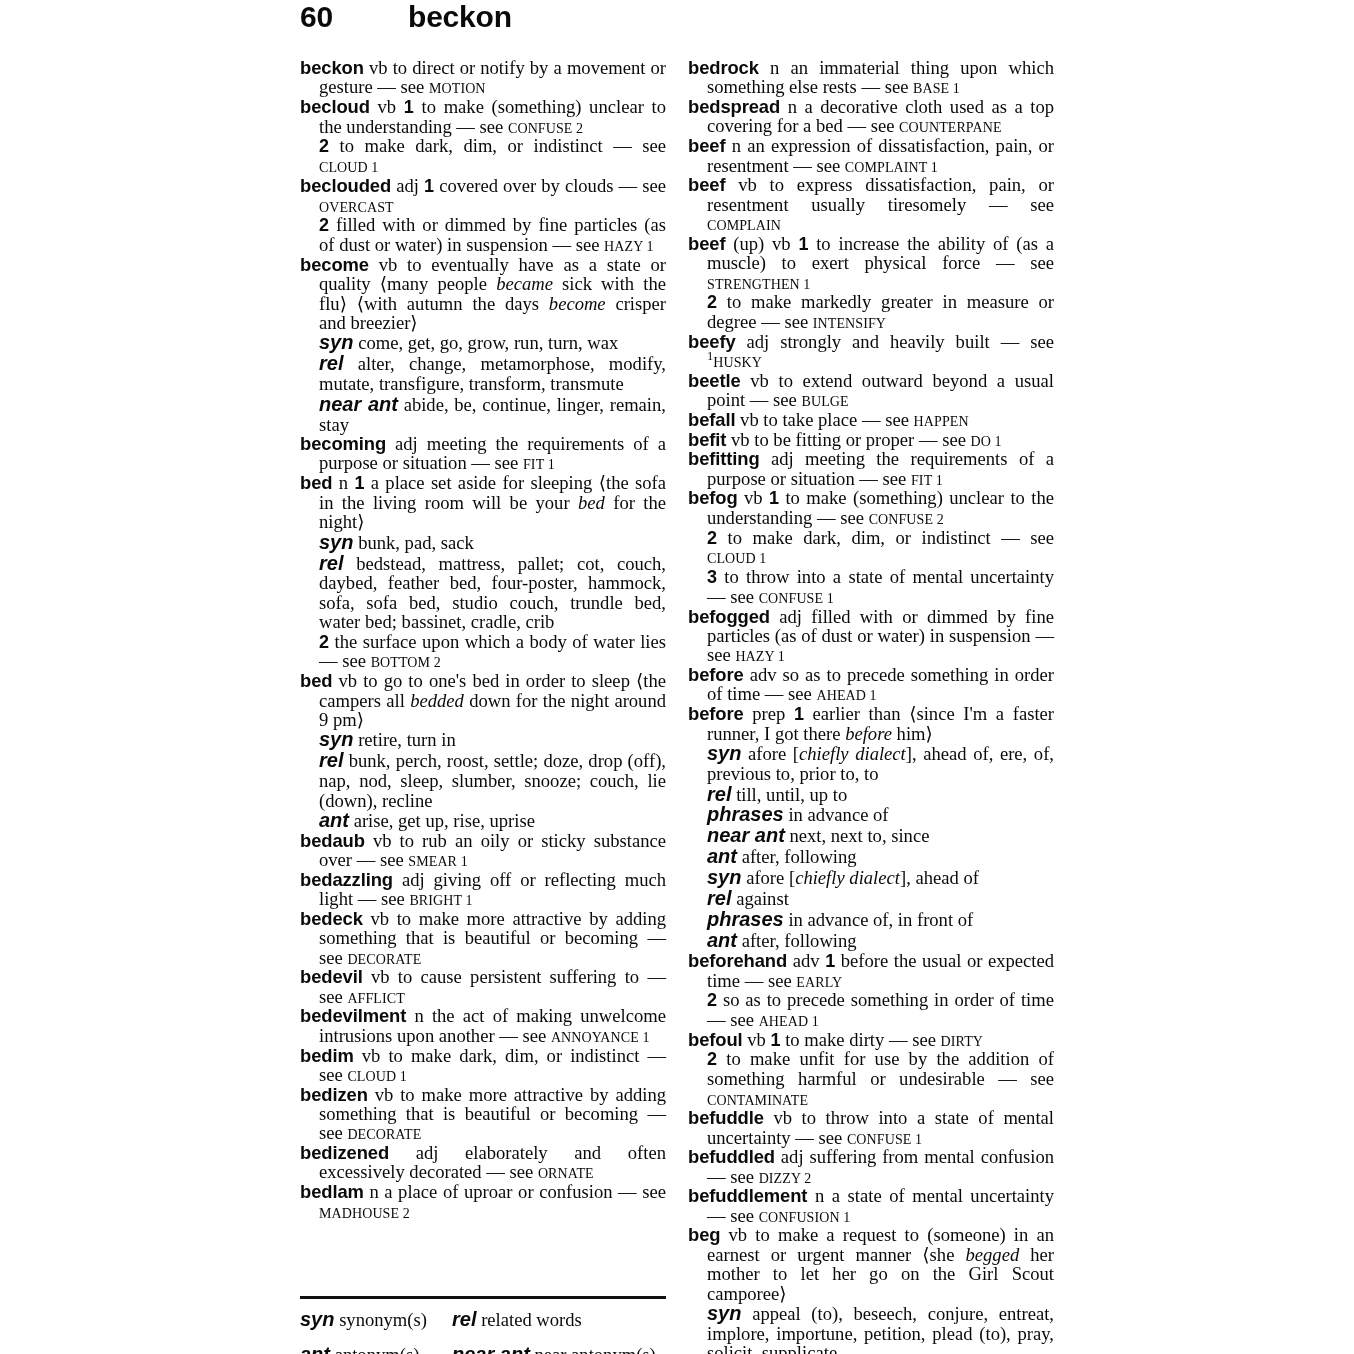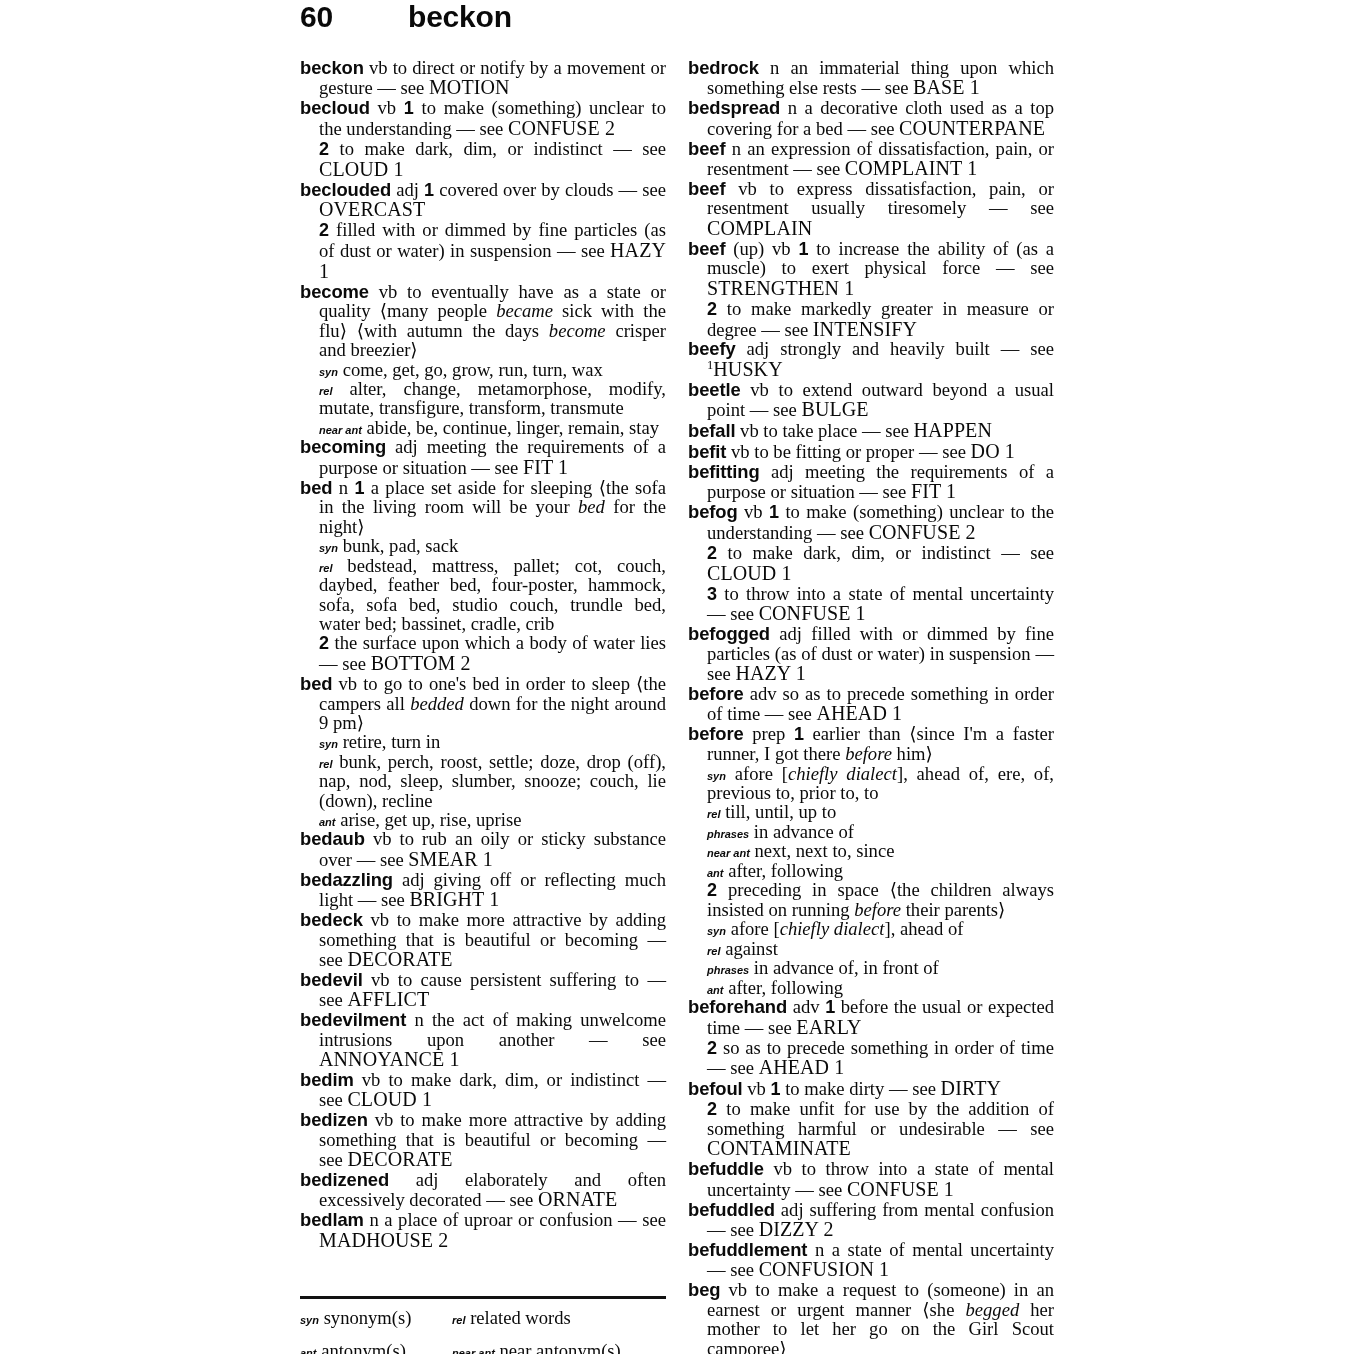--- a/index.html
+++ b/index.html
@@ -80,28 +80,28 @@
   }
   .pos {          
   }
   .num {          
     font-family: "Liberation Sans", "DejaVu Sans", sans-serif;
     font-weight: bold;
     font-size: 18px;
   }
   .sc {           
     font-variant: small-caps;
+    font-size: 14px;
+    letter-spacing: 0.1px;
+  }
+  .lbl {          
+    font-family: "Liberation Sans", "DejaVu Sans", sans-serif;
+    font-weight: bold;
+    font-style: italic;
     font-size: 20px;
-    letter-spacing: 0.1px;
-  }
-  .lbl {          
-    font-family: "Liberation Sans", "DejaVu Sans", sans-serif;
-    font-weight: bold;
-    font-style: italic;
-    font-size: 11px;
   }
   .it { font-style: italic; }
   .sup { font-size: 0.68em; vertical-align: super; line-height: 0; }
 
   
   .legend-wrap {
     position: absolute;
     left: 300px;
     top: 1296px;
     width: 366px;
@@ -177,21 +177,20 @@
         <div class="sub"><span class="num">2</span> <span>to make dark, dim, or indistinct — see </span><span class="sc">CLOUD 1</span></div>
         <div class="sub"><span class="num">3</span> <span>to throw into a state of mental uncertainty — see </span><span class="sc">CONFUSE 1</span></div>
         <p class="entry"><span class="hw">befogged</span> <span class="pos">adj</span> <span>filled with or dimmed by fine particles (as of dust or water) in suspension — see </span><span class="sc">HAZY 1</span></p>
         <p class="entry"><span class="hw">before</span> <span class="pos">adv</span> <span>so as to precede something in order of time — see </span><span class="sc">AHEAD 1</span></p>
         <p class="entry"><span class="hw">before</span> <span class="pos">prep</span> <span class="num">1</span> <span>earlier than <span>⟨since I'm a faster runner, I got there <span class="it">before</span> him⟩</span></span></p>
         <div class="sub"><span class="lbl">syn</span> <span>afore [<span class="it">chiefly dialect</span>], ahead of, ere, of, previous to, prior to, to</span></div>
         <div class="sub"><span class="lbl">rel</span> <span>till, until, up to</span></div>
         <div class="sub"><span class="lbl">phrases</span> <span>in advance of</span></div>
         <div class="sub"><span class="lbl">near ant</span> <span>next, next to, since</span></div>
         <div class="sub"><span class="lbl">ant</span> <span>after, following</span></div>
-        <div class="sub"><span class="num">2</span> <span>preceding in space <span>⟨the children always insisted on running <span class="it">before</span> their parents⟩</span></span></div>
         <div class="sub"><span class="lbl">syn</span> <span>afore [<span class="it">chiefly dialect</span>], ahead of</span></div>
         <div class="sub"><span class="lbl">rel</span> <span>against</span></div>
         <div class="sub"><span class="lbl">phrases</span> <span>in advance of, in front of</span></div>
         <div class="sub"><span class="lbl">ant</span> <span>after, following</span></div>
         <p class="entry"><span class="hw">beforehand</span> <span class="pos">adv</span> <span class="num">1</span> <span>before the usual or expected time — see </span><span class="sc">EARLY</span></p>
         <div class="sub"><span class="num">2</span> <span>so as to precede something in order of time — see </span><span class="sc">AHEAD 1</span></div>
         <p class="entry"><span class="hw">befoul</span> <span class="pos">vb</span> <span class="num">1</span> <span>to make dirty — see </span><span class="sc">DIRTY</span></p>
         <div class="sub"><span class="num">2</span> <span>to make unfit for use by the addition of something harmful or undesirable — see </span><span class="sc">CONTAMINATE</span></div>
         <p class="entry"><span class="hw">befuddle</span> <span class="pos">vb</span> <span>to throw into a state of mental uncertainty — see </span><span class="sc">CONFUSE 1</span></p>
         <p class="entry"><span class="hw">befuddled</span> <span class="pos">adj</span> <span>suffering from mental confusion — see </span><span class="sc">DIZZY 2</span></p>

